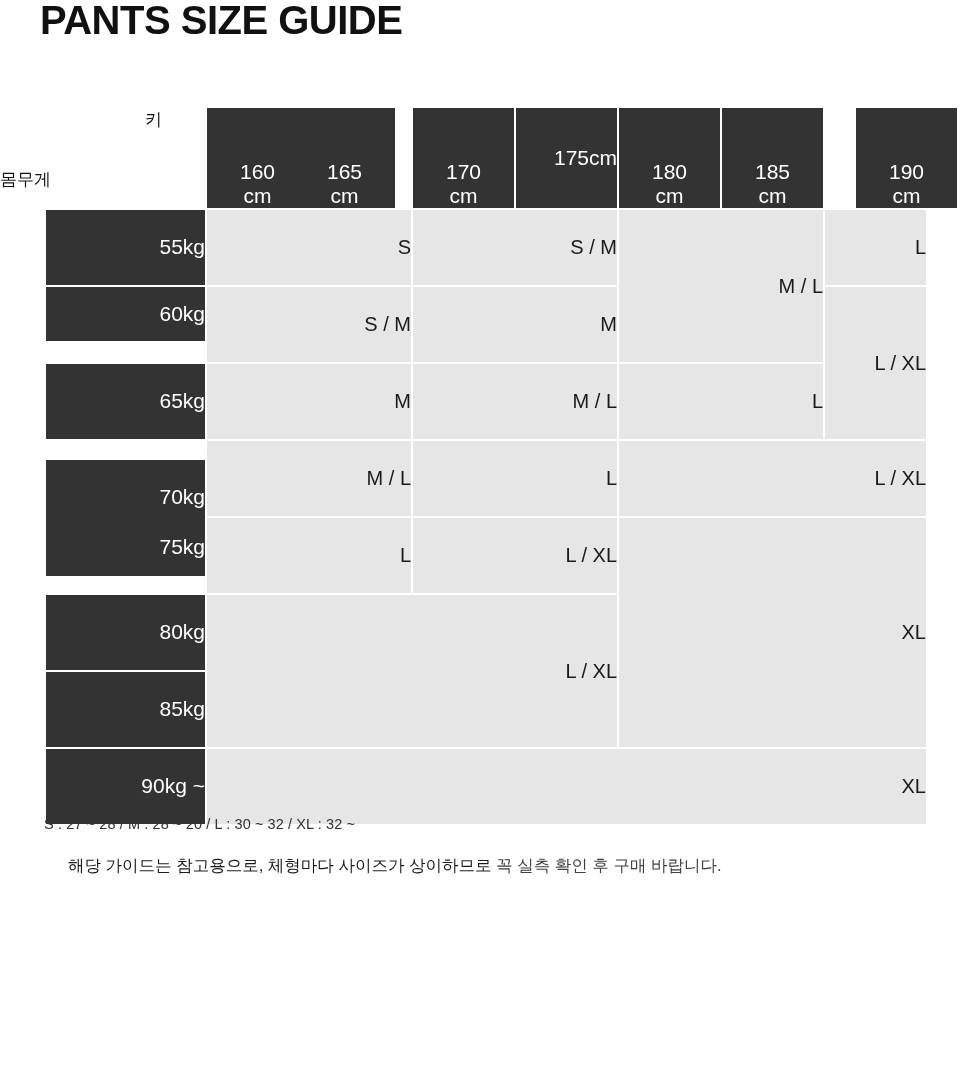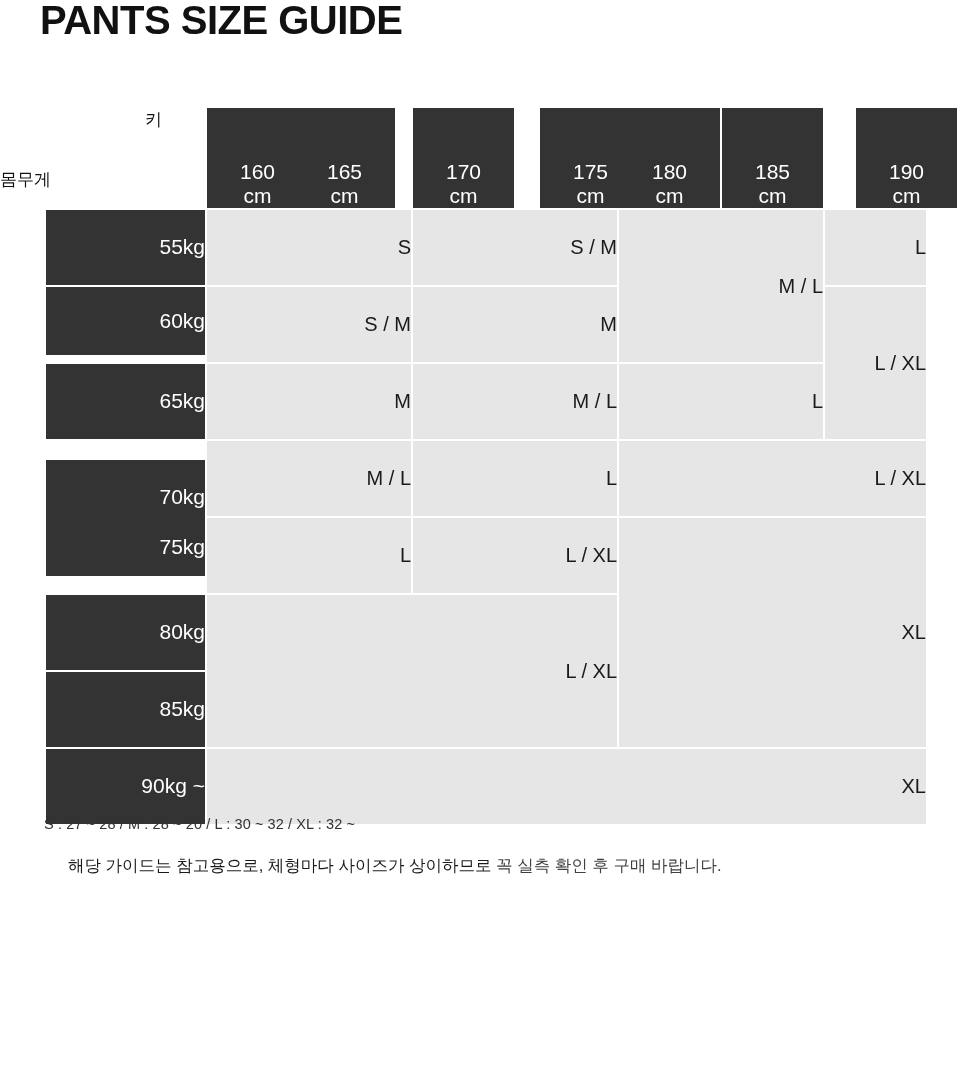--- a/index.html
+++ b/index.html
@@ -120,38 +120,38 @@
         <span>cm</span>
       </div>
       <div class="cell hdr hdr-col" style="left: 248px; top: 0px; width: 101px; height: 100px; flex-direction: column;">
         <span>165</span>
         <span>cm</span>
       </div>
       <div class="cell hdr hdr-col" style="left: 367px; top: 0px; width: 101px; height: 100px; flex-direction: column;">
         <span>170</span>
         <span>cm</span>
       </div>
-      <div class="cell hdr hdr-col" style="left: 470px; top: 0px; width: 101px; height: 100px; flex-direction: column; margin-left: 24px;">
+      <div class="cell hdr hdr-col" style="left: 470px; top: 0px; width: 101px; height: 100px; flex-direction: row;">
         <span>175</span>
         <span>cm</span>
       </div>
       <div class="cell hdr hdr-col" style="left: 573px; top: 0px; width: 101px; height: 100px; flex-direction: column;">
         <span>180</span>
         <span>cm</span>
       </div>
       <div class="cell hdr hdr-col" style="left: 676px; top: 0px; width: 101px; height: 100px; flex-direction: column;">
         <span>185</span>
         <span>cm</span>
       </div>
       <div class="cell hdr hdr-col" style="left: 810px; top: 0px; width: 101px; height: 100px; flex-direction: column;">
         <span>190</span>
         <span>cm</span>
       </div>
       <div class="cell rowhdr" style="left: 0px; top: 102px; width: 159px; height: 75px;">55kg</div>
-      <div class="cell rowhdr" style="left: 0px; top: 179px; width: 159px; height: 68px;">60kg</div>
+      <div class="cell rowhdr" style="left: 0px; top: 179px; width: 159px; height: 54px;">60kg</div>
       <div class="cell rowhdr" style="left: 0px; top: 256px; width: 159px; height: 75px;">65kg</div>
       <div class="cell rowhdr" style="left: 0px; top: 352px; width: 159px; height: 75px;">70kg</div>
       <div class="cell rowhdr" style="left: 0px; top: 410px; width: 159px; height: 58px;">75kg</div>
       <div class="cell rowhdr" style="left: 0px; top: 487px; width: 159px; height: 75px;">80kg</div>
       <div class="cell rowhdr" style="left: 0px; top: 564px; width: 159px; height: 75px;">85kg</div>
       <div class="cell rowhdr" style="left: 0px; top: 641px; width: 159px; height: 75px;">90kg ~</div>
       <div class="cell val" style="left: 161px; top: 102px; width: 204px; height: 75px;">S</div>
       <div class="cell val" style="left: 367px; top: 102px; width: 204px; height: 75px;">S / M</div>
       <div class="cell val" style="left: 573px; top: 102px; width: 204px; height: 152px;">M / L</div>
       <div class="cell val" style="left: 779px; top: 102px; width: 101px; height: 75px;">L</div>

